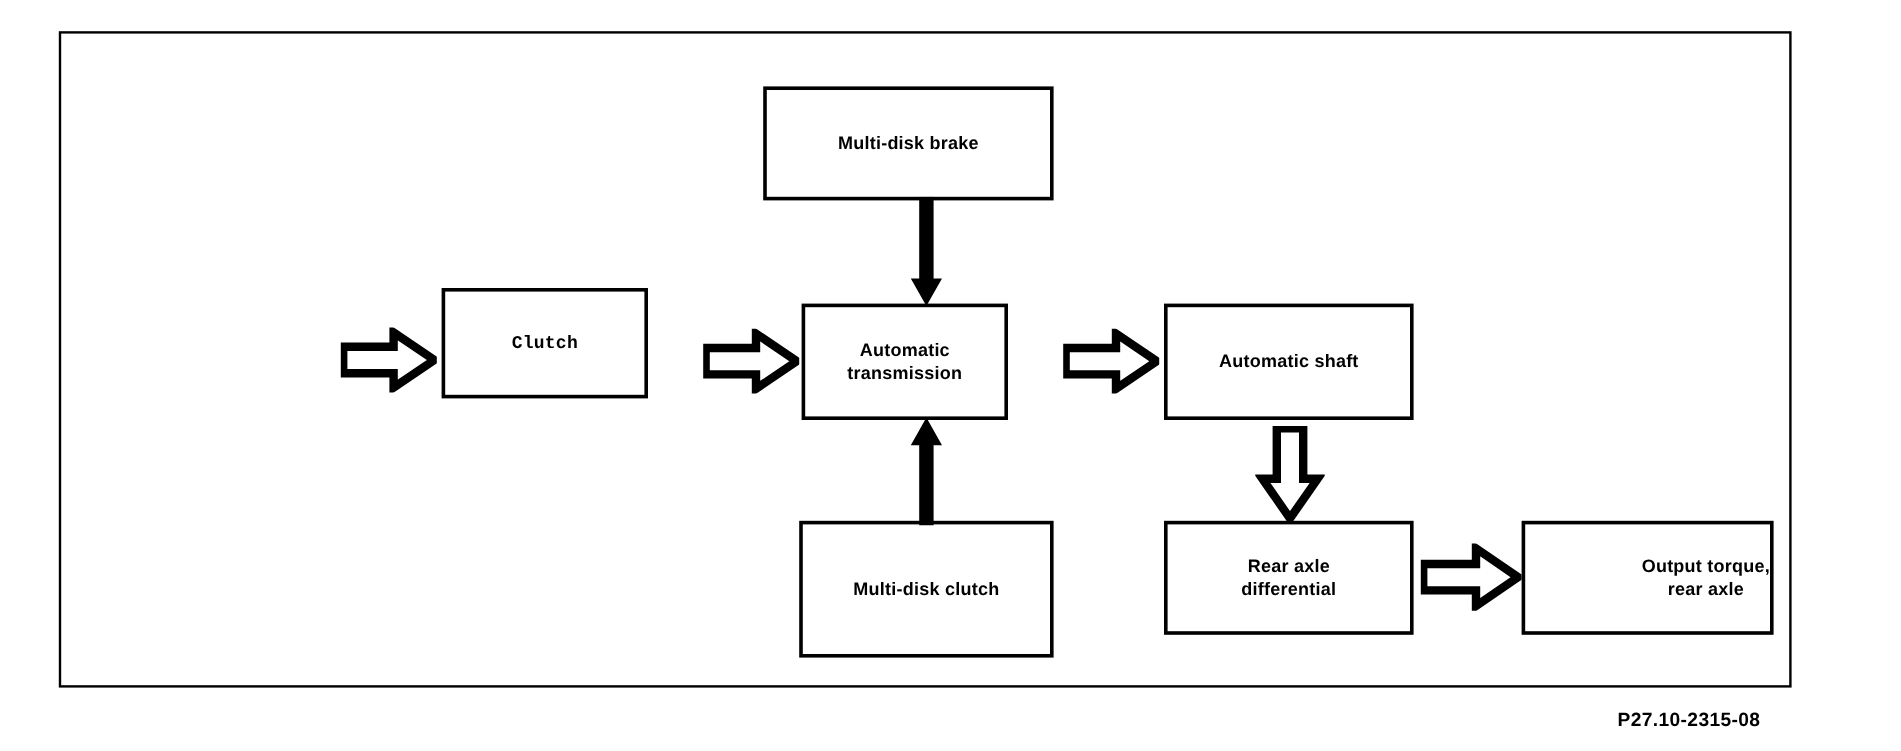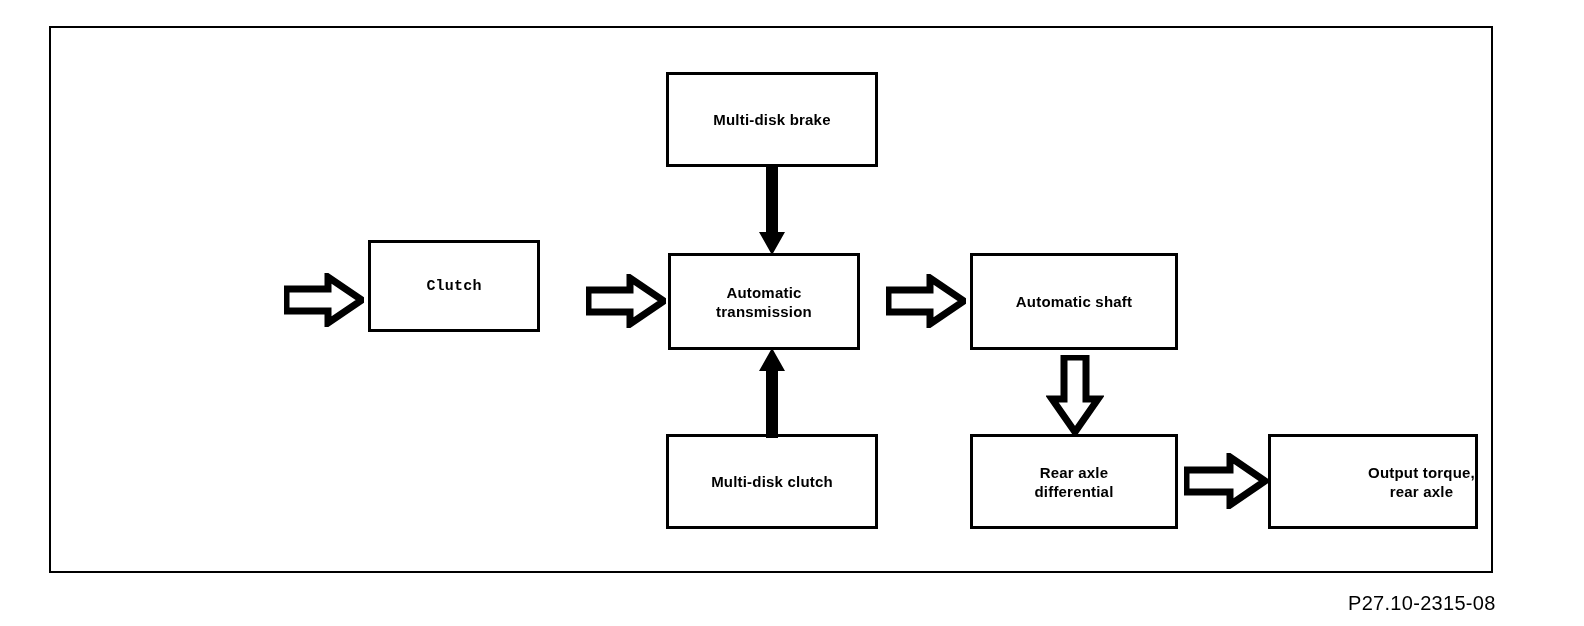--- a/index.html
+++ b/index.html
@@ -45,23 +45,23 @@
     font-size: 15px;
     font-weight: bold;
     line-height: 19px;
     letter-spacing: 0.2px;
     white-space: pre-line;
     -webkit-font-smoothing: none;
   }
   
   #node-engine-torque      { left: 68px;   top: 257px; width: 209px; height: 92px; }
   #node-clutch             { left: 368px;  top: 240px; width: 172px; height: 92px; font-family: Liberation Mono, monospace; }
-  #node-automatic-trans    { left: 668px;  top: 253px; width: 192px; height: 97px; }
-  #node-multi-disk-brake   { left: 666px;  top: 72px;  width: 212px; height: 95px; }
-  #node-multi-disk-clutch  { left: 666px;  top: 434px; width: 212px; height: 95px; }
+  #node-automatic-trans    { left: 668px;  top: 253px; width: 172px; height: 97px; }
+  #node-multi-disk-brake   { left: 636px;  top: 72px;  width: 242px; height: 95px; }
+  #node-multi-disk-clutch  { left: 666px;  top: 434px; width: 212px; height: 114px; }
   #node-propeller-shaft    { left: 970px;  top: 253px; width: 208px; height: 97px; }
   #node-rear-axle-diff     { left: 970px;  top: 434px; width: 208px; height: 95px; }
   #node-output-torque      { left: 1268px; top: 434px; width: 210px; height: 95px; justify-content: flex-end; }
 
   
   .conn {
     position: absolute;
   }
   .conn svg { display: block; }
 
@@ -71,22 +71,22 @@
   #arrow-brake-to-trans      { left: 756px;  top: 164px; }
   #arrow-clutch2-to-trans    { left: 756px;  top: 348px; }
   #arrow-propeller-to-diff   { left: 1046px; top: 355px; }
   #arrow-diff-to-output      { left: 1184px; top: 453px; }
 
   
   #figure-caption {
     position: absolute;
     left: 1348px;
     top: 592px;
-    font-size: 20px;
-    font-weight: normal;
+    font-size: 16px;
+    font-weight: bold;
     letter-spacing: 0.3px;
     white-space: nowrap;
   }
 </style>
 </head>
 <body>
 
 <div id="stage">
 
   <div id="frame"></div>

